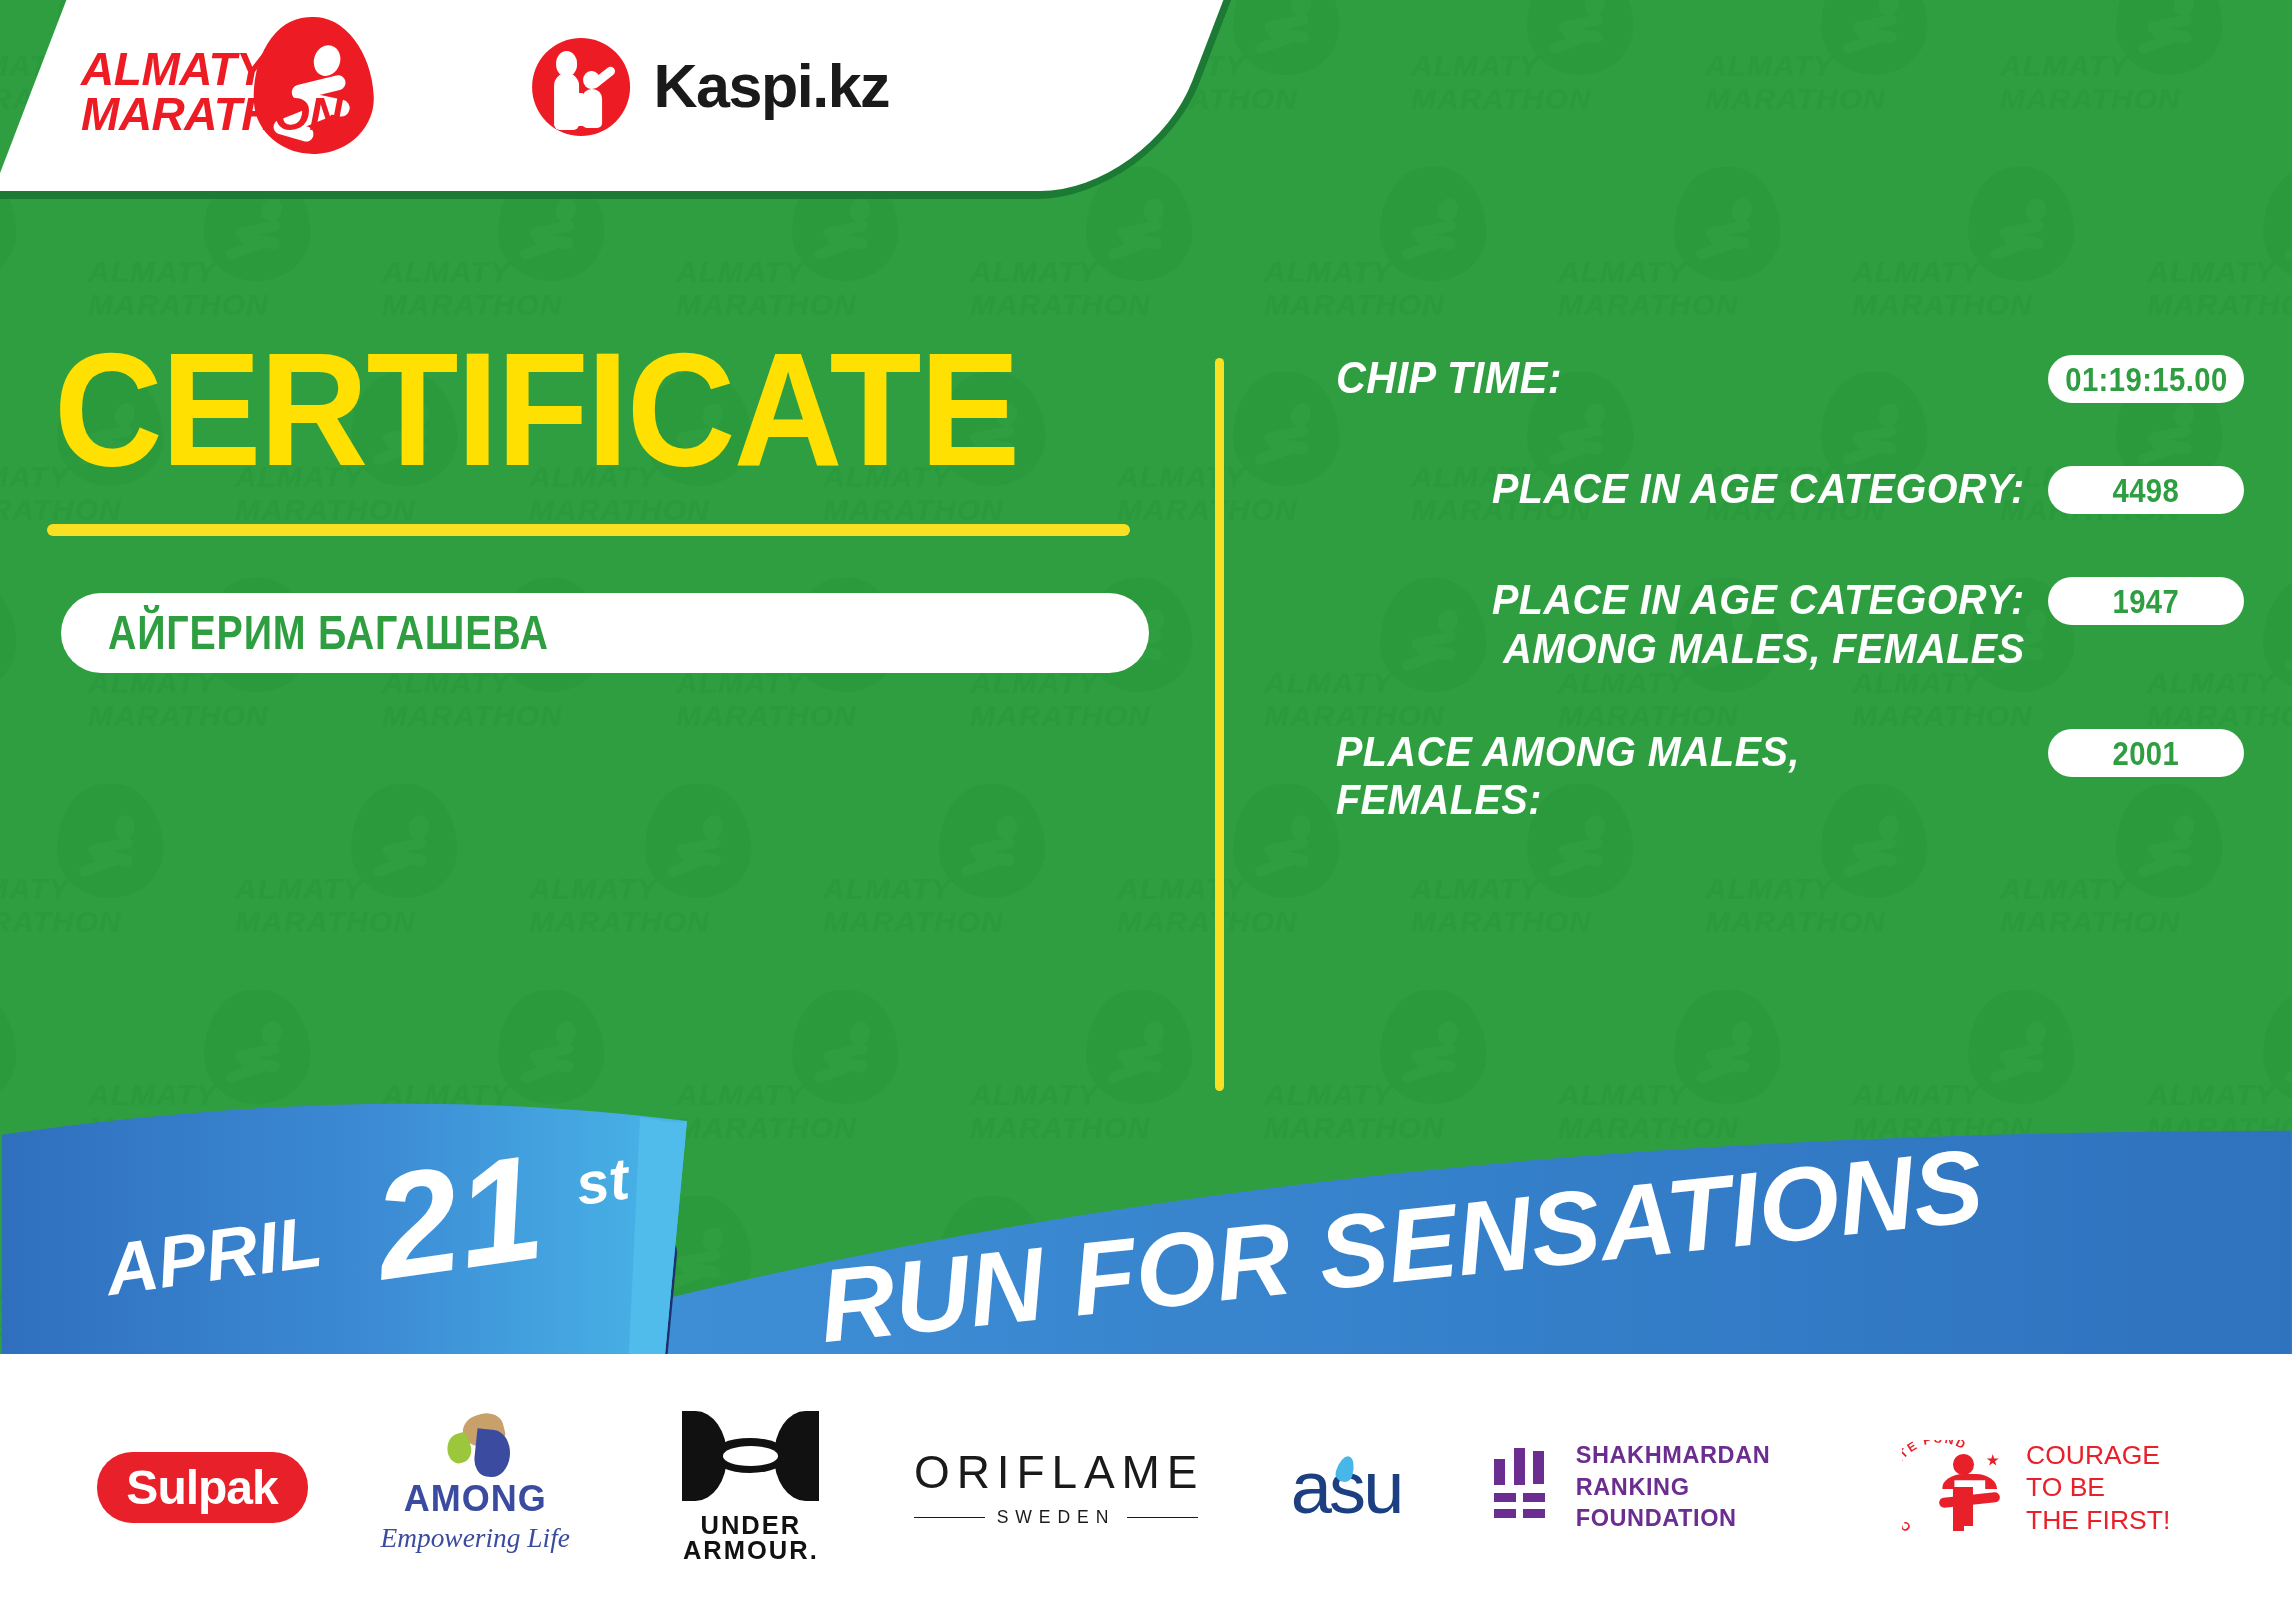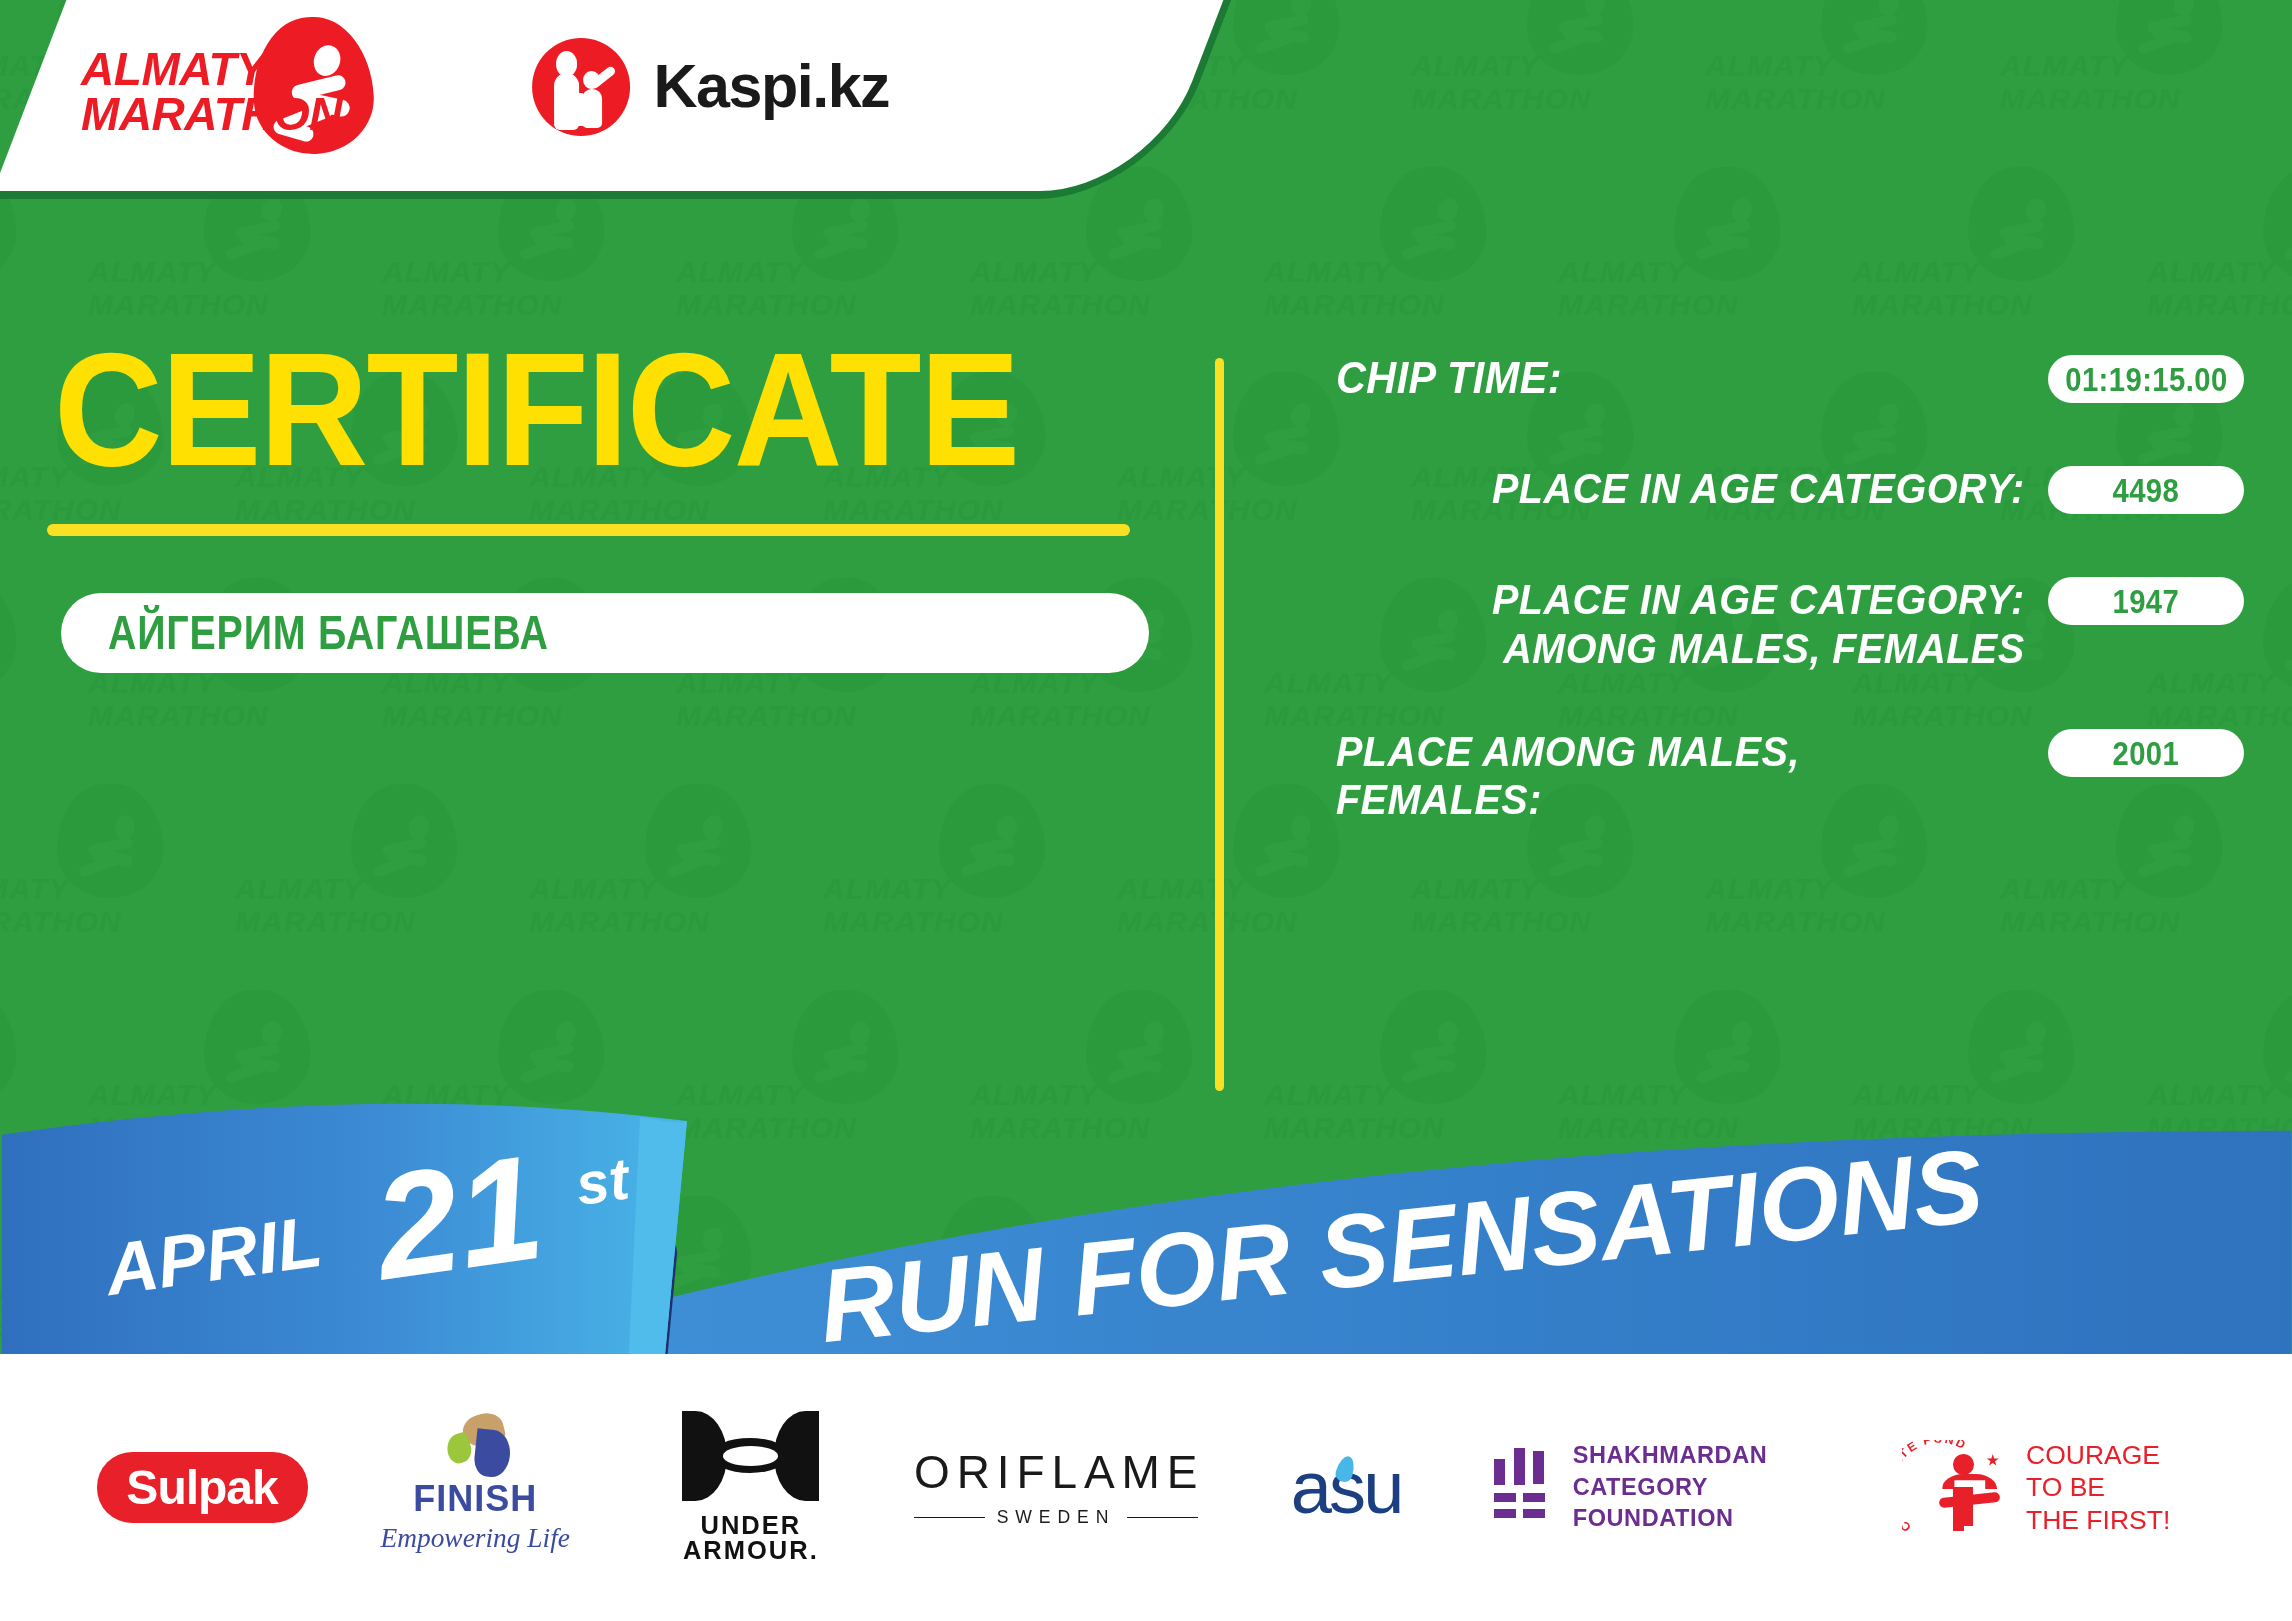--- a/index.html
+++ b/index.html
@@ -1110,21 +1110,21 @@
       <div class="sp-sulpak">Sulpak</div>
     </div>
 
     <div class="sponsor">
       <div class="sp-sanofi">
         <div class="sanofi-mark">
           <div class="sanofi-tan"></div>
             <div class="sanofi-blue"></div>
             <div class="sanofi-green"></div>
         </div>
-        <div class="sanofi-name">FINISH</div>
+        <div class="sanofi-name">AMONG</div>
         <div class="sanofi-tag">Empowering Life</div>
       </div>
     </div>
 
     <div class="sponsor">
       <div class="sp-ua">
         <div class="ua-mark">
           <div class="ua-l"></div>
             <div class="ua-r"></div>
             <div class="ua-c"></div>
@@ -1157,21 +1157,21 @@
         <div class="yes-mark">
           <i style="left:0;top:11.8px;width:10.8px;height:25.5px;"></i>
           <i style="left:19.6px;top:0;width:10.8px;height:37px;"></i>
           <i style="left:39px;top:3.9px;width:10.8px;height:33px;"></i>
           <i style="left:0;top:45px;width:21.6px;height:9.8px;"></i>
           <i style="left:29px;top:45px;width:21.6px;height:9.8px;"></i>
           <i style="left:0;top:61px;width:21.6px;height:9.8px;"></i>
           <i style="left:29px;top:61px;width:21.6px;height:9.8px;"></i>
         </div>
         <div class="yes-name">
-          <div>SHAKHMARDAN CATEGORY</div>
+          <div>SHAKHMARDAN RANKING</div>
           <div>FOUNDATION</div>
         </div>
       </div>
     </div>
 
     <div class="sponsor">
       <div class="sp-courage">
         <div class="cou-mark">
           <svg class="cou-arc" viewBox="0 0 100 100">
             <defs>

